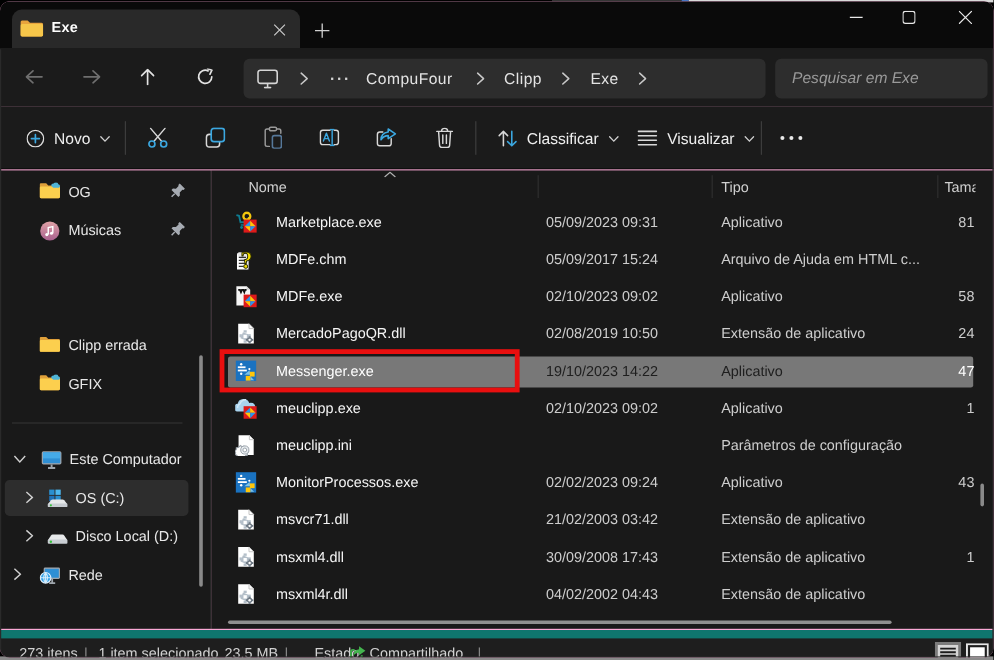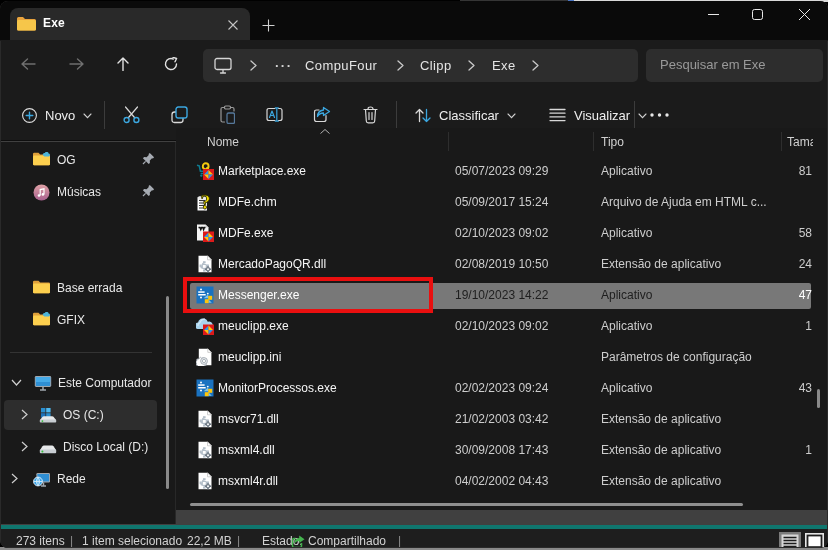--- a/index.html
+++ b/index.html
@@ -1,21 +1,21 @@
 <!DOCTYPE html>
 <html><head>
 <meta charset="utf-8">
 <style>
   * { margin:0; padding:0; box-sizing:border-box; }
   html,body { width:828px; height:550px; overflow:hidden; background:#000; }
   body { font-family:"Liberation Sans", sans-serif; position:relative; }
   .abs { position:absolute; }
   #win {
     position:absolute; left:0; top:1px; width:828px; height:547px;
-    background:#404040; border-radius:8px; overflow:hidden;
+    background:#f9a8d4; border-radius:8px; overflow:hidden;
   }
   
   .sl1 { left:460px; top:0; width:108px; height:2.2px; background:#353535; }
   .sl2 { left:568px; top:0; width:6px; height:2.2px; background:#4a76c4; }
   .sl3 { left:574px; top:0; width:254px; height:2.2px; background:#d9d9d9; }
   .slb { left:0; top:547px; width:828px; height:3px; background:#8a8a8a; }
 
   
   #tabstrip { left:0; top:0; width:828px; height:39px; background:#0a0a0a; }
   #tab { left:10px; top:7px; width:240px; height:32px; background:#292929;
@@ -27,56 +27,56 @@
             display:flex; align-items:center; justify-content:center;}
   .caption { top:3px; height:20px; display:flex; align-items:center; justify-content:center; color:#e8e8e8; }
 
   
   #addr { left:0; top:39px; width:828px; height:49px; background:#1b1b1b; }
   .nav { width:30px; height:30px; display:flex; align-items:center; justify-content:center; top:9px;}
   .pill { background:#2d2d2d; border-radius:5px; top:9px; height:33px; }
   #crumbs { left:203px; width:435px; color:#e4e4e4; font-size:13px; }
   .bt { top:9px; letter-spacing:0.4px; }
   .bc { top:11px; }
-  #search { left:646px; width:177px; }
+  #search { left:646px; width:177px;font-style:italic; }
   #search span { position:absolute; left:14px; top:8px; font-size:13px; color:#9a9a9a; }
 
   
   #bar { left:0; top:88px; width:828px; height:52px; background:#1b1b1b; border-bottom:1px solid #0e0e0e;}
   .tbtn { top:0; height:52px; display:flex; align-items:center; gap:8px; color:#eee; font-size:13px; }
   .vsep { top:12px; width:1px; height:28px; background:#3c3c3c; }
   .chev { display:flex; align-items:center; margin-top:2px; }
 
   
   #side { left:0; top:141px; width:175px; height:382px; background:#191919; }
   .srow { position:absolute; left:0; width:165px; height:32px; display:flex; align-items:center; color:#e8e8e8; font-size:12px; }
   .srow .ic { width:17px; height:17px; margin-right:7px; flex:0 0 auto; }
   .pin { position:absolute; right:10px; }
   #side .divline { position:absolute; left:10px; top:210px; width:142px; height:1px; background:#333; }
   .sscroll { position:absolute; left:166px; top:154px; width:2.5px; height:193px; background:#8a8a8a; border-radius:2px;}
   #sidesep { left:175px; top:141px; width:1px; height:382px; background:#282828; }
 
   
-  #main { left:176px; top:127px; width:652px; height:382px; background:#191919; overflow:hidden;}
+  #main { left:176px; top:141px; width:652px; height:382px; background:#191919; overflow:hidden;}
   .hdr { position:absolute; top:2px; height:25px; color:#d0d0d0; font-size:12px; line-height:25px; }
   .hline { position:absolute; top:4px; width:1px; height:19px; background:#2e2e2e; }
   .frow { position:absolute; left:7px; width:636px; height:31px; }
-  .fname { position:absolute; left:13px; top:0; height:31px; display:flex; align-items:center; gap:4px;
+  .fname { position:absolute; left:13px; top:0; height:31px; display:flex; align-items:center; gap:16px;
            color:#f5f5f5; font-size:12px; }
   .fname svg { flex:0 0 auto; }
   .fdate { position:absolute; left:272px; top:0; height:31px; line-height:31px; color:#cdcdcd; font-size:12px; }
   .ftype { position:absolute; left:418px; top:0; height:31px; line-height:31px; color:#cdcdcd; font-size:12px; }
   .fsize { position:absolute; right:7px; top:0; height:31px; line-height:31px; color:#cdcdcd; font-size:12px; }
   .sel { position:absolute; left:14px; top:155px; width:621px; height:26px; background:#787878; border-radius:2px;}
   .redbox { position:absolute; left:7px; top:149px; width:250px; height:36px; border:4px solid #e90f0f; z-index:5;}
   .hscroll { position:absolute; left:14px; top:375px; width:553px; height:2.5px; background:#8f8f8f; border-radius:2px;}
   .vscroll { position:absolute; left:641px; top:261px; width:2.5px; height:19px; background:#8a8a8a; border-radius:2px;}
 
   
-  #status { left:0; top:524px; width:828px; height:23px; background:#1e1e1e; border-top:4px solid #0f766e; color:#d2d2d2; font-size:12px; }
+  #status { left:0; top:524px; width:828px; height:23px; background:#1e1e1e; border-top:7px solid #0f766e; color:#d2d2d2; font-size:12px; }
   .st { top:5px; }
 </style>
 </head>
 <body>
   <div class="abs sl1"></div>
 <div class="abs sl2"></div>
 <div class="abs sl3"></div>
   <div class="abs slb"></div>
   <div id="win">
     <div class="abs" style="left:0;top:40px;width:1px;height:501px;background:#2a2a2a;z-index:50"></div>
@@ -219,21 +219,21 @@
           <path d="M4.5 13.5 V1.5 M1 5 L4.5 1.5 L8 5" stroke="#d8d8d8" stroke-width="1.3" fill="none" stroke-linecap="round" stroke-linejoin="round"></path>
           <path d="M11.5 1.5 V13.5 M8 10 L11.5 13.5 L15 10" stroke="#3ba7e0" stroke-width="1.3" fill="none" stroke-linecap="round" stroke-linejoin="round"></path>
         </svg>
         <span>Classificar</span>
         <span class="chev">
           <svg width="9" height="6" viewBox="0 0 9 6">
             <path d="M1 1 L4.5 4.6 L8 1" fill="none" stroke="#cfcfcf" stroke-width="1.1" stroke-linecap="round"></path>
           </svg>
         </span>
       </div>
-      <div class="abs tbtn" style="left:549px">
+      <div class="abs tbtn" style="left:531px">
         <svg width="17" height="14" viewBox="0 0 17 14">
           <path d="M1 1.5 H16 M1 5.2 H16 M1 8.9 H16 M1 12.6 H16" stroke="#d8d8d8" stroke-width="1.3" stroke-linecap="round"></path>
         </svg>
         <span>Visualizar</span>
         <span class="chev">
           <svg width="9" height="6" viewBox="0 0 9 6">
             <path d="M1 1 L4.5 4.6 L8 1" fill="none" stroke="#cfcfcf" stroke-width="1.1" stroke-linecap="round"></path>
           </svg>
         </span>
       </div>
@@ -278,21 +278,21 @@
   <path d="M7.8 0.9 L12.1 5.2 L10.9 6.4 L10 6.2 L7.8 8.4 L7.9 10.9 L6.7 12.1 L0.9 6.3 L2.1 5.1 L4.6 5.2 L6.8 3 L6.6 2.1 Z" fill="#a6abb2"></path>
   <path d="M1 12 L3.6 9.4" stroke="#a6abb2" stroke-width="1.2"></path>
 </svg></span>
       </div>
       <div class="srow" style="top:130px">
         <span class="ic" style="margin-left:33px;position:relative"><svg viewBox="0 0 17 14" width="17" height="14">
     <path d="M0 2 Q0 0.8 1.2 0.8 L5.5 0.8 L7.2 2.6 L15.8 2.6 Q17 2.6 17 3.8 L17 12 Q17 13.2 15.8 13.2 L1.2 13.2 Q0 13.2 0 12 Z" fill="#dfa03a"></path>
     <path d="M0 4.6 Q0 3.4 1.2 3.4 L15.8 3.4 Q17 3.4 17 4.6 L17 12 Q17 13.2 15.8 13.2 L1.2 13.2 Q0 13.2 0 12 Z" fill="#fccf4e"></path>
 
   </svg></span>
-        <span style="position:relative">Base errada</span>
+        <span style="position:relative">Clipp errada</span>
       </div>
       <div class="srow" style="top:162px">
         <span class="ic" style="margin-left:33px;position:relative"><svg viewBox="0 0 17 14" width="17" height="14">
     <path d="M0 2 Q0 0.8 1.2 0.8 L5.5 0.8 L7.2 2.6 L15.8 2.6 Q17 2.6 17 3.8 L17 12 Q17 13.2 15.8 13.2 L1.2 13.2 Q0 13.2 0 12 Z" fill="#dfa03a"></path>
     <path d="M0 4.6 Q0 3.4 1.2 3.4 L15.8 3.4 Q17 3.4 17 4.6 L17 12 Q17 13.2 15.8 13.2 L1.2 13.2 Q0 13.2 0 12 Z" fill="#fccf4e"></path>
     <path d="M9.8 2.9 a1.6 1.6 0 0 1 2 -1.9 a2 2 0 0 1 3.8 0.5 a1.5 1.5 0 0 1 0.4 2.9 l-4.6 0.1 Z" fill="#4fb4d6"></path>
   </svg></span>
         <span style="position:relative">GFIX</span>
       </div>
       <div class="srow" style="top:225px">
@@ -384,21 +384,21 @@
   <g transform="translate(7,7)">
   <rect width="11" height="11" fill="#dd1a1a"></rect>
   <path d="M5.5 1 L1 5.5 L5.5 5.5 Z" fill="#2b96ec"></path>
   <path d="M5.5 1 L10 5.5 L5.5 5.5 Z" fill="#ffc60a"></path>
   <path d="M1 5.5 L5.5 10 L5.5 5.5 Z" fill="#ffc60a"></path>
   <path d="M10 5.5 L5.5 10 L5.5 5.5 Z" fill="#2b96ec"></path>
 </g>
 </svg>
             <span>Marketplace.exe</span>
           </div>
-    <div class="fdate" style="">05/07/2023 09:29</div>
+    <div class="fdate" style="">05/09/2023 09:31</div>
     <div class="ftype" style="">Aplicativo</div>
     <div class="fsize" style="">81</div>
   </div>
         <div class="frow" style="top:58.5px">
     <div class="fname" style="">
             <svg viewBox="0 0 18 18" width="18" height="18">
   <path d="M1.5 4.5 h9.5 v13 h-9.5 Z" fill="#fff"></path>
   <path d="M1.5 4.5 l1.5 -1.2 h8 v13 l-1.5 1.2" fill="#e8e8e8"></path>
   <path d="M3 7.5 h6 M3 10 h6 M3 12.5 h6 M3 15 h4" stroke="#333" stroke-width="1.1"></path>
   <text x="4.5" y="16" font-size="20" font-weight="bold" fill="#f5e000" stroke="#2a2a00" stroke-width="0.8" font-family="Liberation Serif">?</text>
@@ -619,21 +619,21 @@
       </div>
       <div class="redbox"></div>
       <div class="hscroll"></div>
       <div class="vscroll"></div>
     </div>
 
     <div class="abs" id="status">
       <span class="abs st" style="left:16px">273 itens</span>
       <span class="abs st" style="left:70px;color:#8a8a8a">|</span>
       <span class="abs st" style="left:82px">1 item selecionado</span>
-      <span class="abs st" style="left:187px">22,2 MB</span>
+      <span class="abs st" style="left:187px">23,5 MB</span>
       <span class="abs st" style="left:237px;color:#8a8a8a">|</span>
       <span class="abs st" style="left:262px">Estado:</span>
       <svg class="abs" style="left:291px;top:5px" width="14" height="15" viewBox="0 0 14 15">
         <path d="M10.5 9 L10.5 12 Q10.5 13.5 9 13.5 L3 13.5 Q1.5 13.5 1.5 12 L1.5 6 Q1.5 4.5 3 4.5 L4.5 4.5" fill="none" stroke="#3fae49" stroke-width="1.5"></path>
         <path d="M8.2 1.5 L13.5 5.3 L8.2 9.1 L8.2 7 Q4.8 7 3.2 10 Q3.4 4.6 8.2 4.1 Z" fill="#44b54e"></path>
       </svg>
       <span class="abs st" style="left:308px">Compartilhado</span>
       <span class="abs st" style="left:398px;color:#8a8a8a">|</span>
 
       <svg class="abs" style="left:779px;top:3px" width="22" height="22" viewBox="0 0 22 22">

